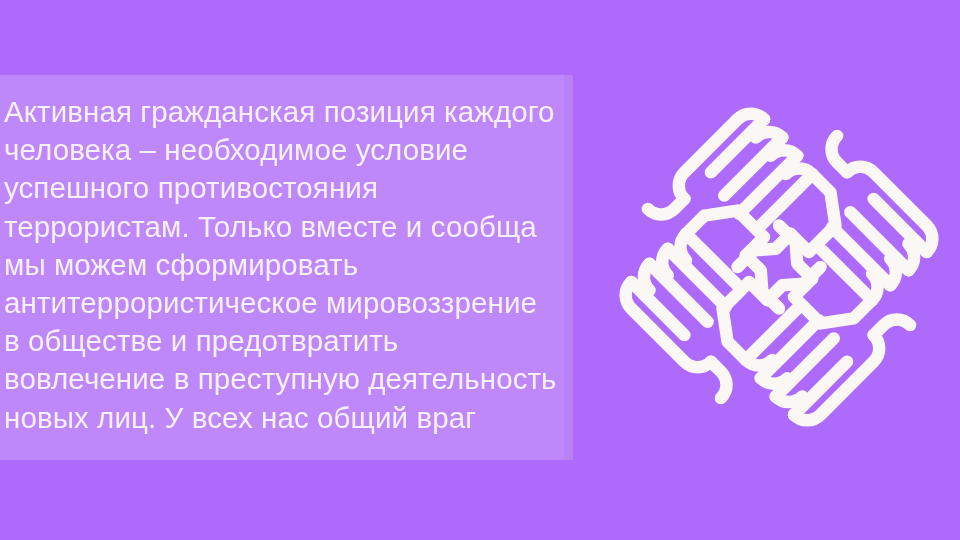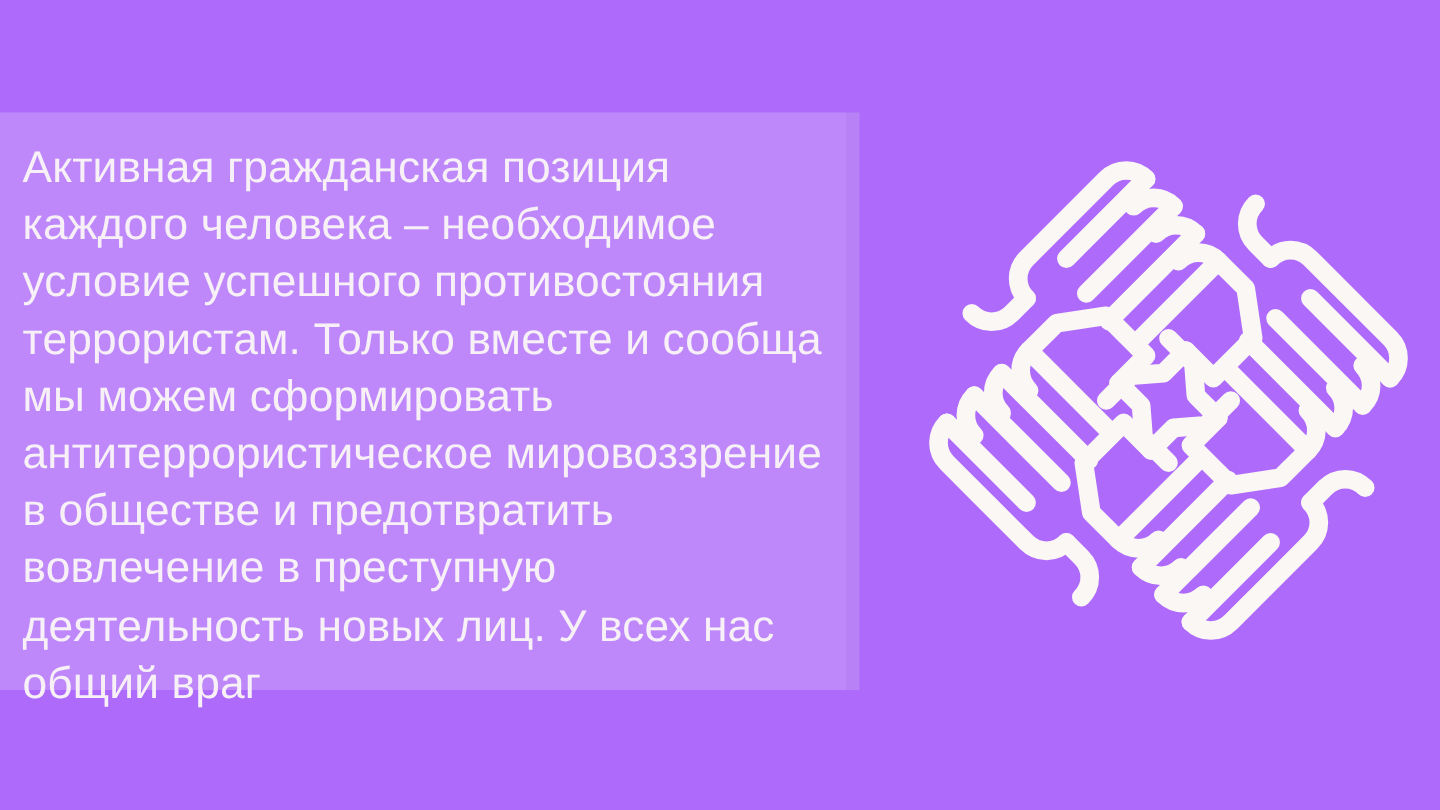--- a/index.html
+++ b/index.html
@@ -19,21 +19,21 @@
 
   
   .text-panel {
     position: absolute;
     left: 0;
     top: 75px;
     width: 573px;
     height: 385px;
     background: rgba(255, 255, 255, 0.20);
     box-sizing: border-box;
-    padding: 18px 16px 10px 15px;
+    padding: 18px 16px 10px 4px;
   }
   .text-panel::after {
     content: "";
     position: absolute;
     right: 0;
     top: 0;
     bottom: 0;
     width: 9px;
     background: rgba(120, 60, 190, 0.07);
     pointer-events: none;

